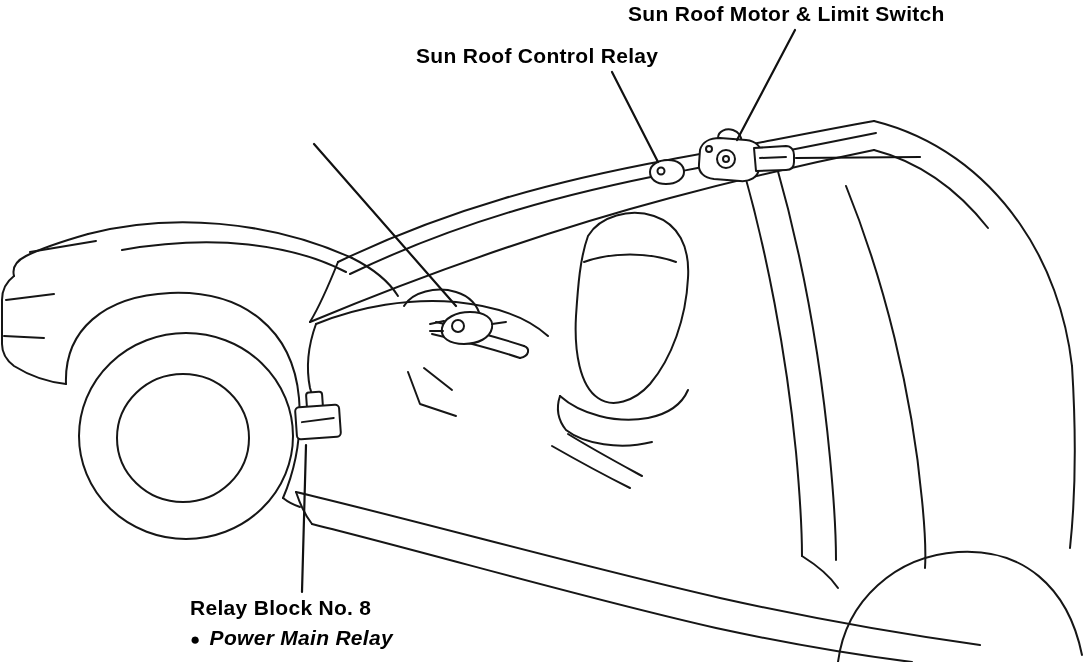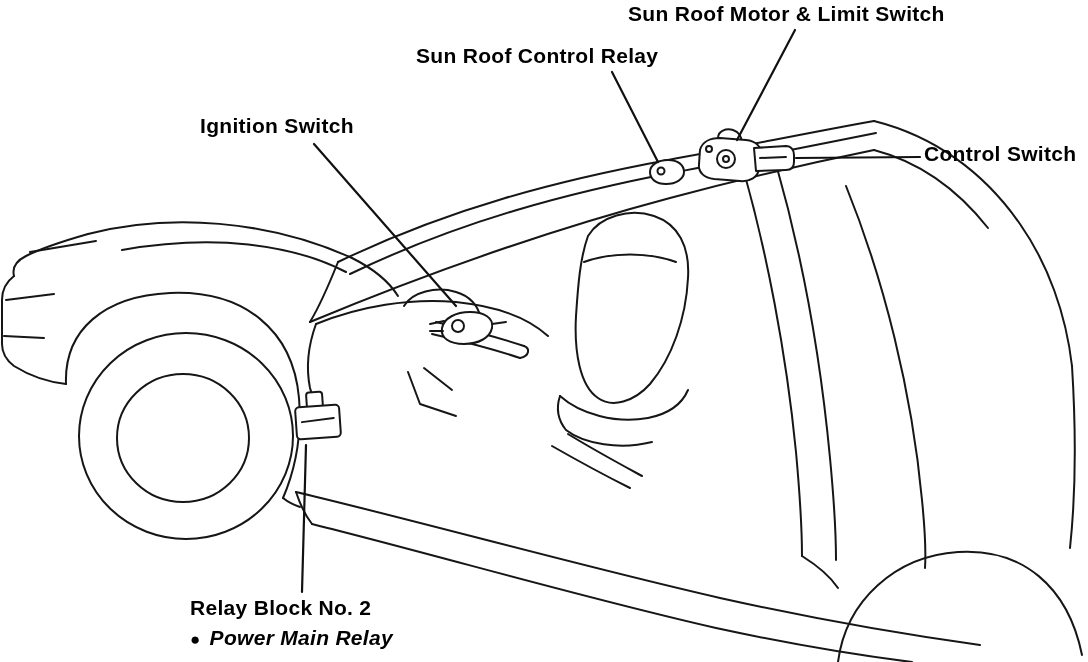--- a/index.html
+++ b/index.html
@@ -154,23 +154,21 @@
       <path class="leader" d="M 314,144 L 456,306"></path>
       <path class="leader" d="M 920,157 L 796,158"></path>
       <path class="leader" d="M 302,592 L 306,445"></path>
     </g>
   </svg>
 
   <div class="diagram-label" style="left:628px; top:2px;">Sun Roof Motor &amp; Limit Switch</div>
 
   <div class="diagram-label" style="left:416px; top:44px;">Sun Roof Control Relay</div>
 
-  <div class="diagram-label" style="left:200px; top:114px;">Ignition Switch</div>
 
-  <div class="diagram-label" style="left:924px; top:142px;">Control Switch</div>
 
-  <div class="diagram-label" style="left:190px; top:596px;">Relay Block No. 2</div>
+  <div class="diagram-label" style="left:190px; top:596px;">Relay Block No. 8</div>
 
   <div class="diagram-label" style="left:190px; top:626px;font-style:italic;">
     <span class="bullet">●</span><span>Power Main Relay</span>
   </div>
 
 </div>
 
 </body></html>

